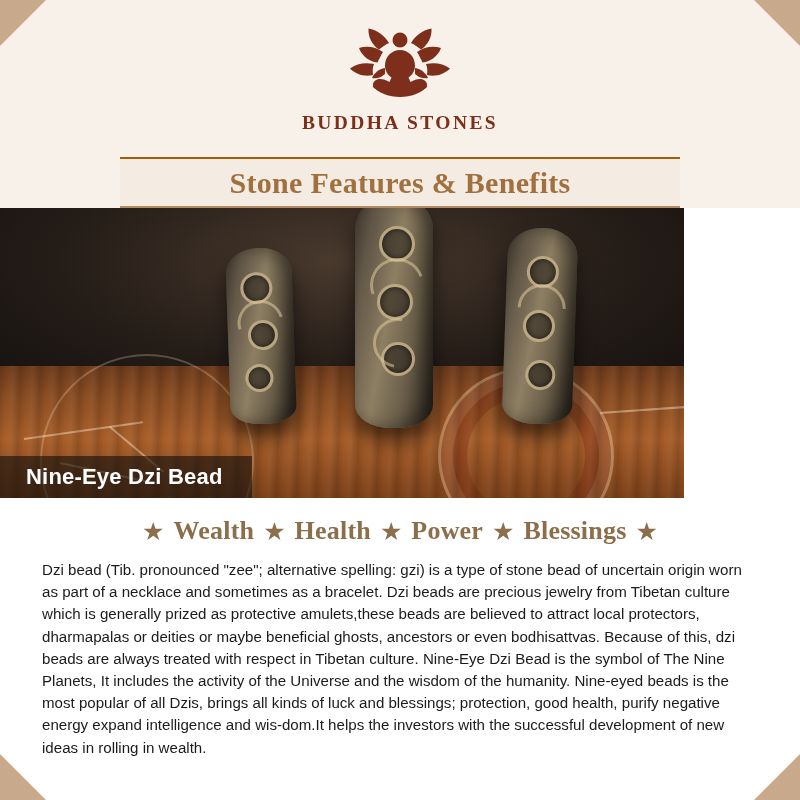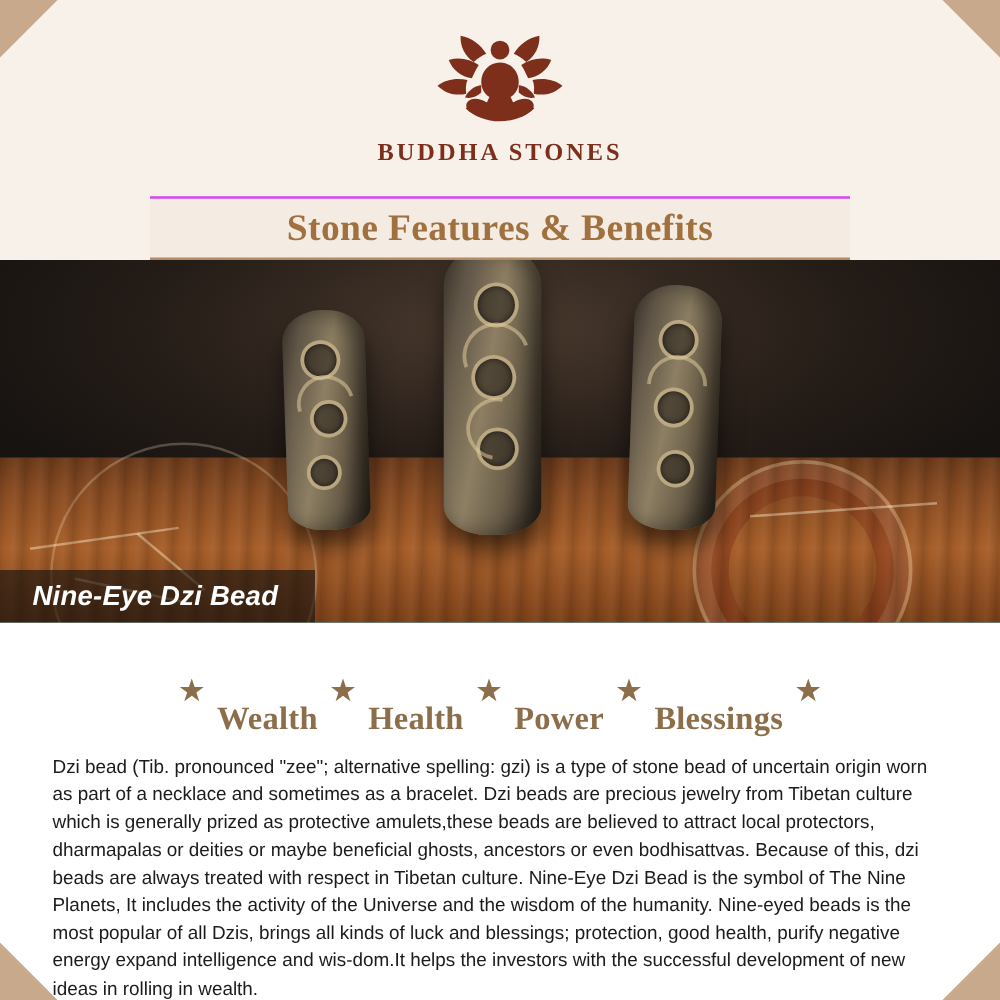--- a/index.html
+++ b/index.html
@@ -78,42 +78,41 @@
     font-family: "Liberation Serif", serif;
   }
 
   .title-band {
     position: absolute;
     left: 120px;
     right: 120px;
     bottom: 0;
     height: 47px;
     background: #f4ece3;
-    border-top: 2px solid #d946ef;
+    border-top: 2px solid #a16207;
     border-bottom: 2px solid #b28a63;
     display: flex;
     align-items: center;
     justify-content: center;
   }
   .title-band-text {
     font-family: "Liberation Serif", serif;
     font-weight: bold;
     font-size: 30px;
     color: #a1703f;
     letter-spacing: 0.3px;
   }
 
   
   .photo {
     position: relative;
     height: 290px;
-    width: 800px;
+    width: 684px;
     overflow: hidden;
-    background: #0f766e;
-    font-style: italic;
+    background: #1d4ed8;
   }
   .photo-bg {
     position: absolute;
     inset: 0;
     background:
       radial-gradient(ellipse 520px 200px at 50% 18%, #4a3a2e 0%, #241c17 55%, #12100e 100%);
   }
   .photo-table {
     position: absolute;
     left: 0; right: 0; bottom: 0;
@@ -216,21 +215,20 @@
     font-size: 25px;
     margin: 0 9px;
     line-height: 1;
   }
   .benefit-word {
     font-family: "Liberation Serif", serif;
     font-weight: bold;
     font-size: 26px;
     color: #8c6e4a;
     letter-spacing: 0.2px;
-    margin-top: 44px;
   }
 
   
   .body-copy {
     margin: 13px 42px 0 42px;
     font-size: 15.1px;
     line-height: 1.47;
     color: #1b1b1b;
     text-align: left;
   }

